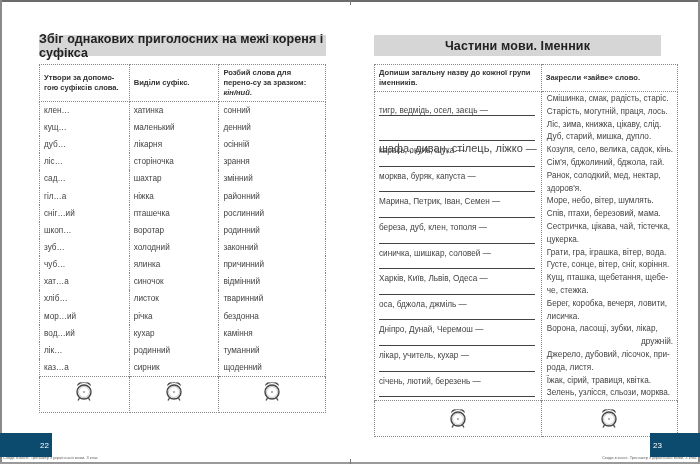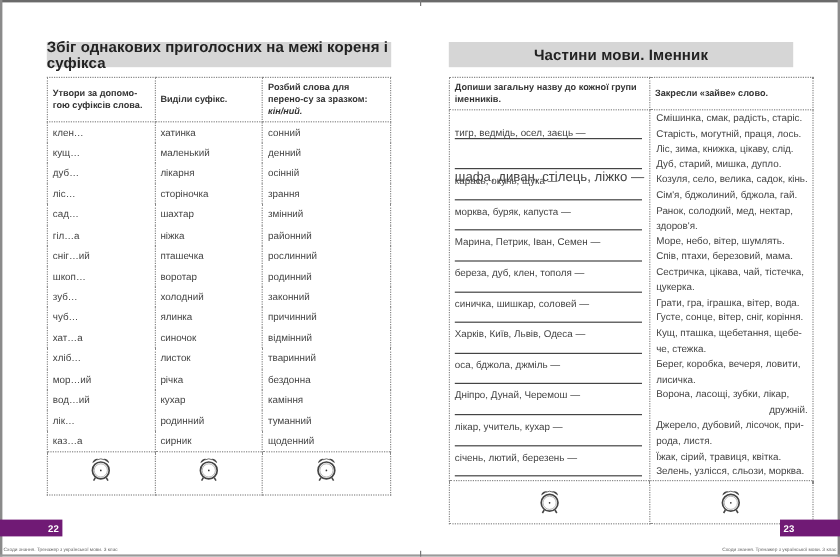--- a/index.html
+++ b/index.html
@@ -45,22 +45,22 @@
     padding: 3px 4px; height: 27px; vertical-align: middle;
   }
   table.ex tr.head th i { font-style: italic; }
   .page-left td { padding: 0 4px; height: 17.15px; line-height: 17px; color: #444; font-size: 8.2px; }
   tr.clock-row td { border-top: 1px dotted #888; border-bottom: 1px dotted #888; height: 36px; text-align: center; vertical-align: middle; }
   .page-right td.right-col { padding: 1px 4px 0 5px; color: #444; line-height: 12.8px; }
 
   .clock { display: inline-block; width: 20px; height: 22px; }
 
   .page-num {
-    position: absolute; top: 433px; height: 14px;
-    background: #701a75; color: #fff; font-size: 8px; font-weight: bold;
+    position: absolute; top: 433px; height: 24px;
+    background: #0c4a6e; color: #fff; font-size: 8px; font-weight: normal;
     display: flex; align-items: center;
   }
   .page-left .page-num { left: 0; width: 52px; justify-content: flex-end; padding-right: 3px; }
   .page-right .page-num { right: 0; width: 50px; justify-content: flex-start; padding-left: 3px; }
 
   .footer {
     position: absolute; top: 455px; font-size: 4px; color: #666; white-space: nowrap;
   }
   .page-left .footer { left: 3px; }
   .page-right .footer { right: 3px; }

